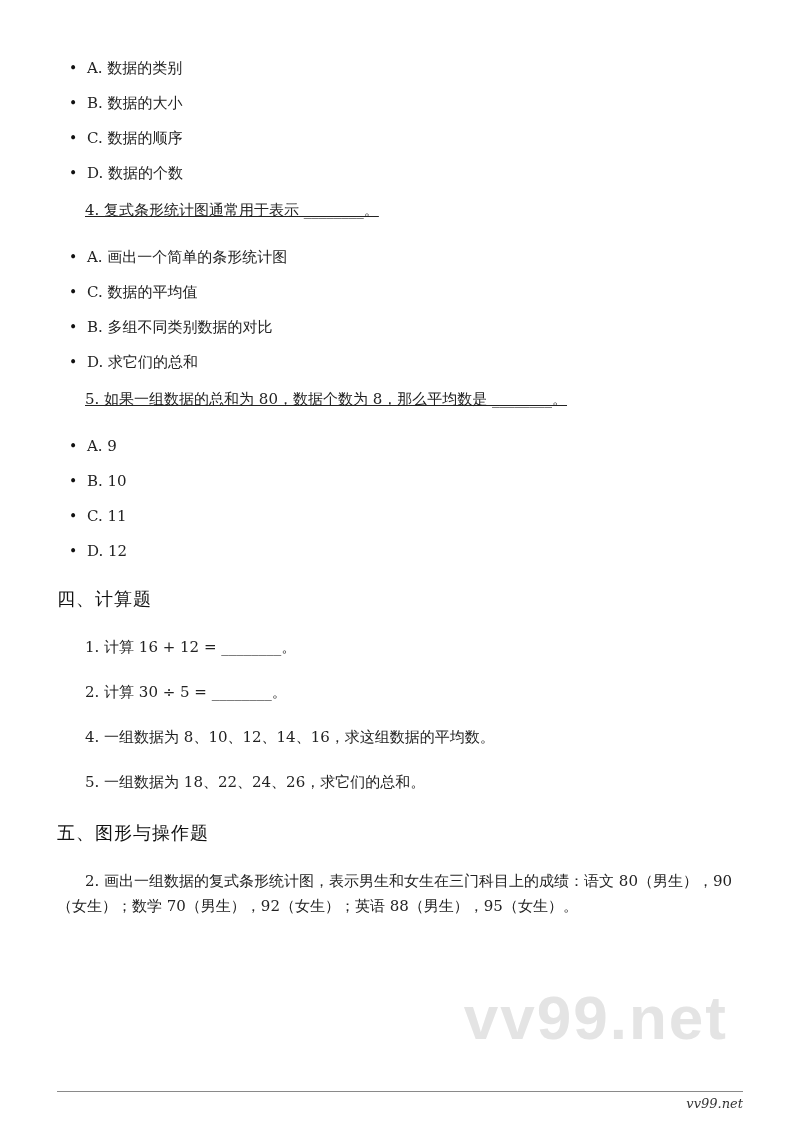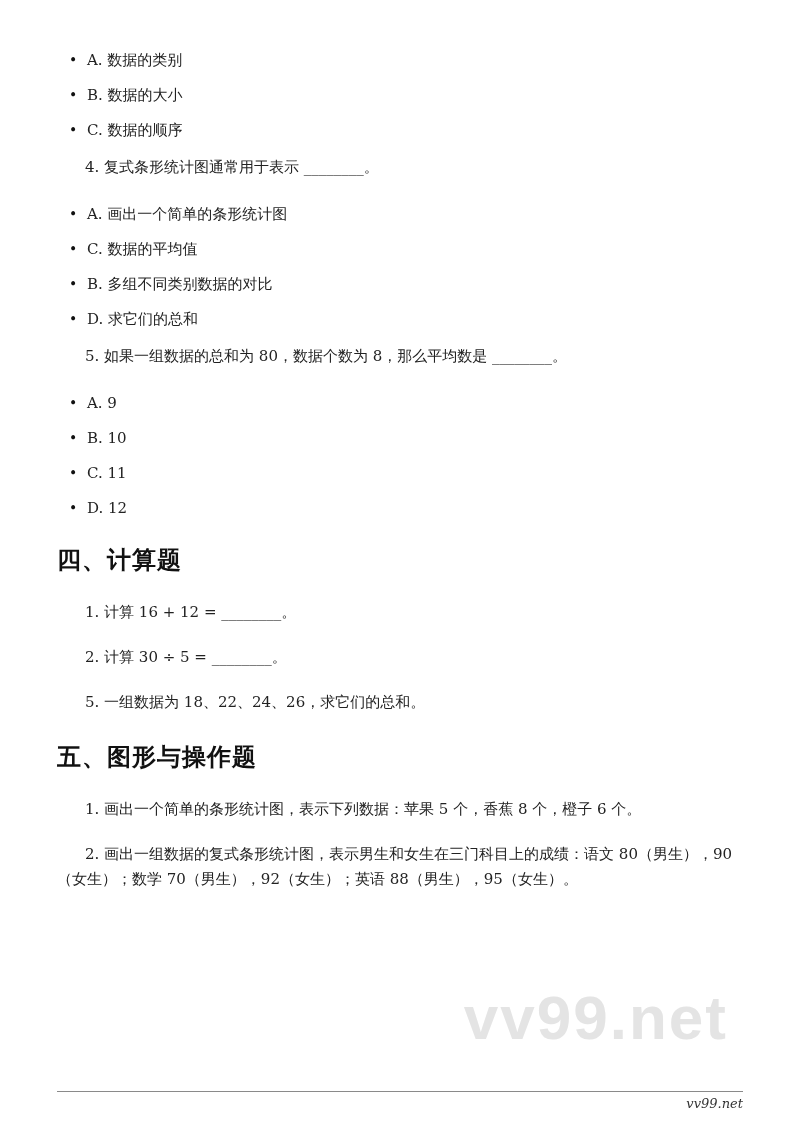--- a/index.html
+++ b/index.html
@@ -11,46 +11,46 @@
     overflow: hidden;
     font-family: "DejaVu Serif", "Liberation Serif", serif;
     color: #222222;
   }
   .content {
     padding: 50px 57px 0 57px;
     font-size: 15px;
   }
   ul.options {
     list-style: none;
-    margin: 0 0 6px 0;
+    margin: 8px 0 6px 0;
     padding: 0 0 0 30px;
   }
   ul.options li {
     position: relative;
     line-height: 20px;
     margin: 0 0 15px 0;
   }
   ul.options li::before {
     content: "\2022";
     position: absolute;
     left: -18px;
     top: 0;
     color: #111111;
     font-size: 14px;
   }
   p.question {
     margin: 4px 0 20px 0;
     text-indent: 28px;
     line-height: 25px;
   }
-  p.question.lead { margin-top: 10px; margin-bottom: 24px; }
+  p.question.lead { margin-top: 10px; margin-bottom: 24px; text-decoration: underline; }
   h2.heading {
     font-family: "Liberation Sans", "DejaVu Sans", sans-serif;
-    font-size: 24px;
-    font-weight: bold;
+    font-size: 18px;
+    font-weight: normal;
     color: #111111;
     margin: 26px 0 24px 0;
     letter-spacing: 1px;
   }
   .watermark {
     position: absolute;
     top: 982px;
     right: 72px;
     font-family: "Liberation Sans", "DejaVu Sans", sans-serif;
     font-weight: bold;
@@ -79,20 +79,21 @@
 </head>
 <body>
 
 <div class="page">
   <div class="content">
 
     <ul class="options">
       <li>A.  数据的类别</li>
       <li>B.  数据的大小</li>
       <li>C.  数据的顺序</li>
+      <li>D.  数据的个数</li>
     </ul>
 
     <p class="question lead">4.  复式条形统计图通常用于表示 ________。</p>
 
     <ul class="options">
       <li>A.  画出一个简单的条形统计图</li>
       <li>C.  数据的平均值</li>
       <li>B.  多组不同类别数据的对比</li>
       <li>D.  求它们的总和</li>
     </ul>
@@ -103,25 +104,25 @@
       <li>A.  9</li>
       <li>B.  10</li>
       <li>C.  11</li>
       <li>D.  12</li>
     </ul>
 
     <h2 class="heading">四、计算题</h2>
 
     <p class="question">1.  计算 16 + 12 = ________。</p>
     <p class="question">2.  计算 30 ÷ 5 = ________。</p>
+    <p class="question">4.  一组数据为 8、10、12、14、16，求这组数据的平均数。</p>
     <p class="question">5.  一组数据为 18、22、24、26，求它们的总和。</p>
 
     <h2 class="heading">五、图形与操作题</h2>
 
-    <p class="question">1.  画出一个简单的条形统计图，表示下列数据：苹果 5 个，香蕉 8 个，橙子 6 个。</p>
     <p class="question">2.  画出一组数据的复式条形统计图，表示男生和女生在三门科目上的成绩：语文 80（男生），90（女生）；数学 70（男生），92（女生）；英语 88（男生），95（女生）。</p>
 
   </div>
 
   <div class="watermark">vv99.net</div>
 
   <div class="footer">
     <span class="site">vv99.net</span>
   </div>
 </div>

